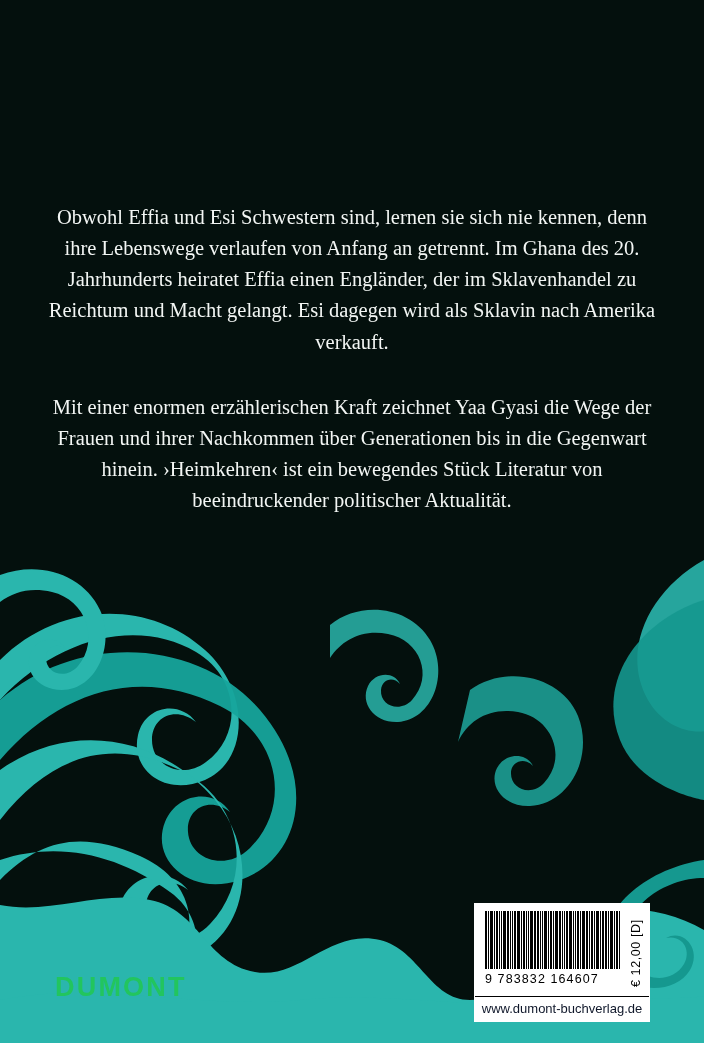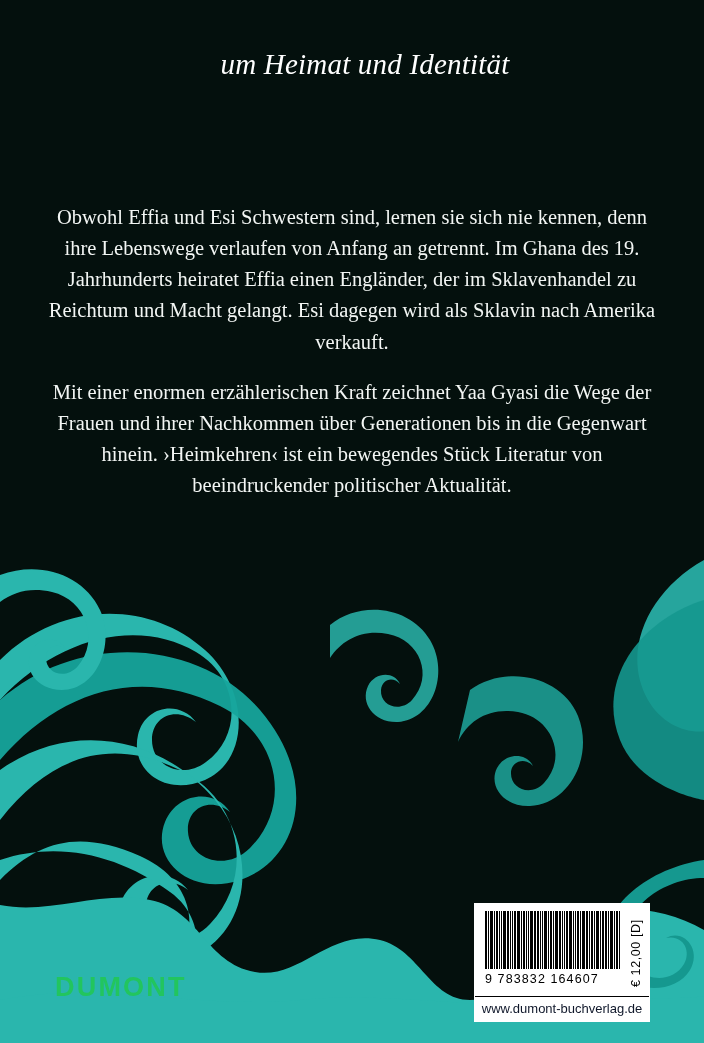--- a/index.html
+++ b/index.html
@@ -69,21 +69,21 @@
     width: 608px;
     text-align: center;
     font-size: 20.5px;
     line-height: 1.52;
     color: #f3f6f4;
   }
   .blurb p {
     margin: 0;
   }
   .blurb p + p {
-    margin-top: 19px;
+    margin-top: 34px;
   }
 
   .quote {
     position: absolute;
     left: 36px;
     top: 702px;
     width: 632px;
     text-align: center;
     font-family: "Liberation Sans", sans-serif;
     font-weight: bold;
@@ -232,25 +232,24 @@
                C568,757 552,718 518,712 C490,707 468,720 458,742 Z" fill="#1fa79e" opacity="0.85"></path>
 
       <path d="M0,1000 C100,980 200,1010 300,1000 C400,990 500,1015 600,1002
                C650,996 680,1000 704,996 L704,1043 L0,1043 Z" fill="#2ab6ad"></path>
     </g>
   </svg>
 
   <div class="content">
 
     <div class="headline">
-      <span class="l3">um Heimat und Identität</span>
     </div>
 
     <div class="blurb">
-      <p>Obwohl Effia und Esi Schwestern sind, lernen sie sich nie kennen, denn ihre Lebenswege verlaufen von Anfang an getrennt. Im Ghana des 19. Jahrhunderts heiratet Effia einen Engländer, der im Sklavenhandel zu Reichtum und Macht gelangt. Esi dagegen wird als Sklavin nach Amerika verkauft.</p>
+      <p>Obwohl Effia und Esi Schwestern sind, lernen sie sich nie kennen, denn ihre Lebenswege verlaufen von Anfang an getrennt. Im Ghana des 20. Jahrhunderts heiratet Effia einen Engländer, der im Sklavenhandel zu Reichtum und Macht gelangt. Esi dagegen wird als Sklavin nach Amerika verkauft.</p>
       <p>Mit einer enormen erzählerischen Kraft zeichnet Yaa Gyasi die Wege der Frauen und ihrer Nachkommen über Generationen bis in die Gegenwart hinein. ›Heimkehren‹ ist ein bewegendes  Stück Literatur von beeindruckender politischer Aktualität.</p>
     </div>
 
     <div class="quote">
     </div>
 
     <div class="logo">DUMONT</div>
 
     <div class="barcode-block">
       <div class="barcode-inner">

